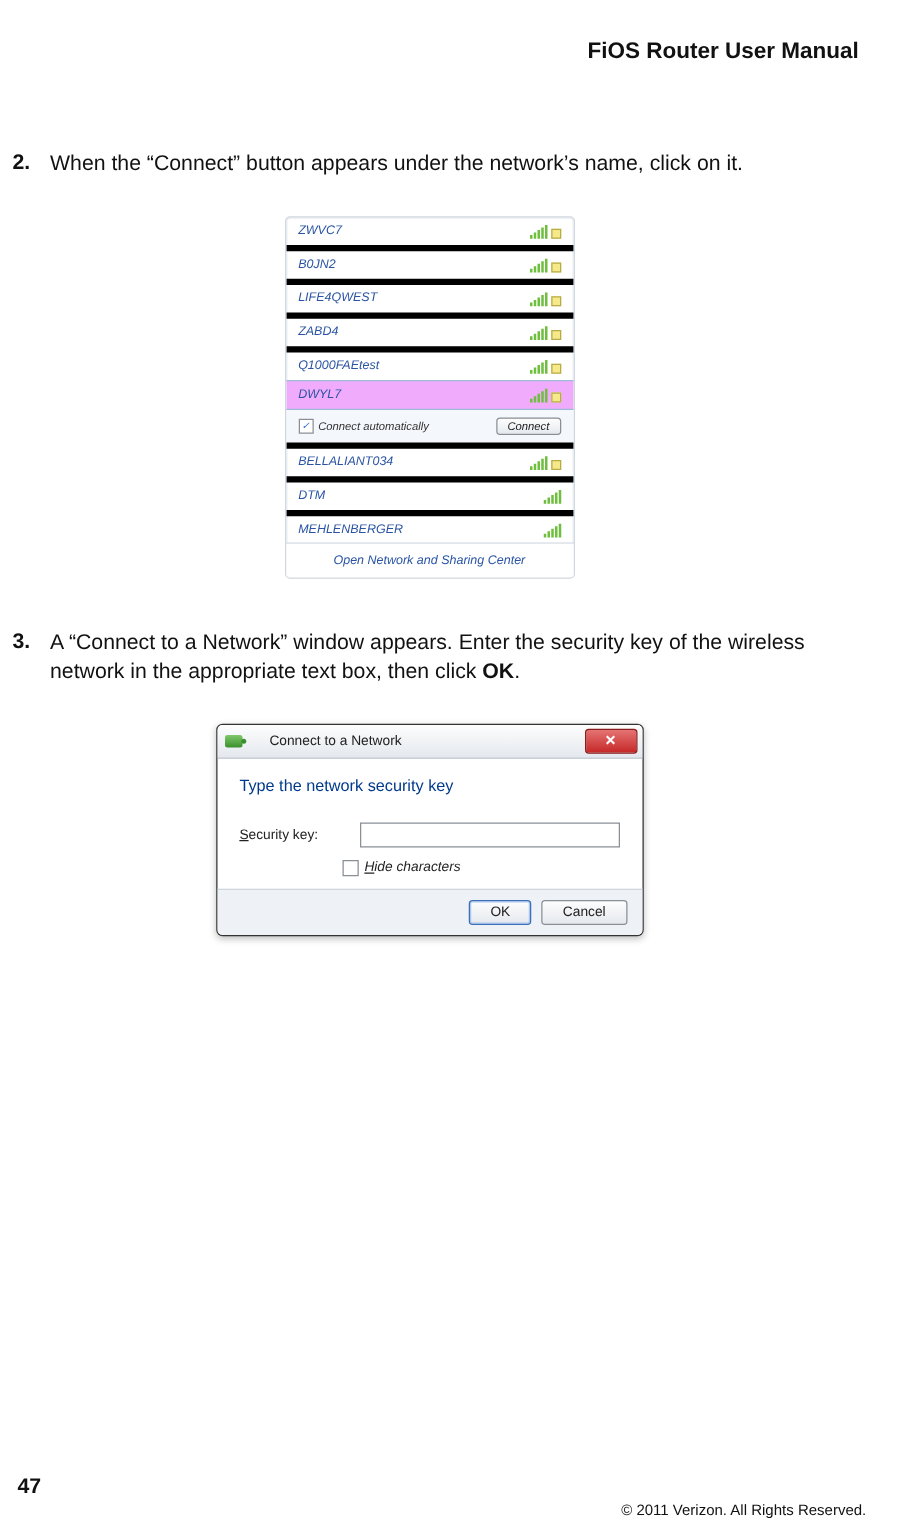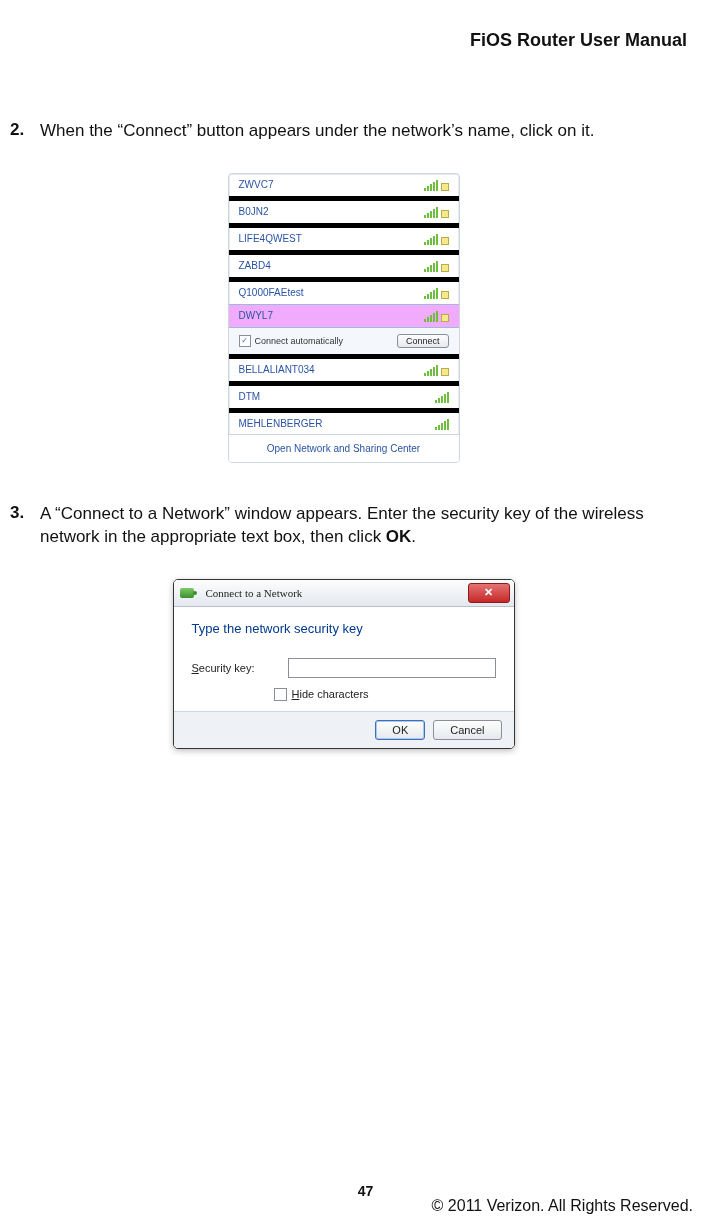--- a/index.html
+++ b/index.html
@@ -6,57 +6,57 @@
   .page{width:717px;height:1227px;position:relative;box-sizing:border-box;padding:30px 30px 0 0;}
   .header-title{position:absolute;top:30px;right:30px;font-weight:900;font-size:18px;}
   .content{margin-top:90px;padding-left:10px;padding-right:10px;}
   .step{margin-bottom:40px;}
   .step-row{display:flex;align-items:flex-start;}
   .step-num{font-weight:700;font-size:17px;min-width:24px;margin-right:6px;}
   .step-text{font-size:17px;line-height:1.35;}
   .step-text b{font-weight:700;}
   .figure-wrap{display:flex;justify-content:center;margin-top:30px;}
   
-  .net-flyout{width:230px;border:1px solid #cfd6de;border-radius:4px;background:#fff;font-size:10px;overflow:hidden;box-shadow:0 0 0 1px #e6ebf1 inset;}
+  .net-flyout{width:230px;border:1px solid #cfd6de;border-radius:4px;background:#fff;font-size:10px;overflow:hidden;box-shadow:0 0 0 1px #e6ebf1 inset;font-style:italic;}
   .net-list{max-height:260px;overflow:hidden;border-bottom:1px solid #cfd6de;}
   .net-item{display:flex;align-items:center;justify-content:space-between;padding:5px 10px;border-top:5px solid #000000;}
   .net-item:first-child{border-top:none;}
   .net-name{color:#2a54a3;font-size:10px;}
   .net-item.highlight{background:#f0abfc;border-top:1px solid #9fb9d8;border-bottom:1px solid #9fb9d8;}
   .signal{display:flex;align-items:flex-end;gap:1px;height:12px;}
   .bar{width:2px;background:#6fbf3f;}
   .b1{height:3px;}.b2{height:5px;}.b3{height:7px;}.b4{height:9px;}.b5{height:11px;}
   .signal.locked .bar{background:#6fbf3f;}
   .lock{width:6px;height:6px;border:1px solid #b7ac4a;background:#f6e98a;margin-left:2px;align-self:flex-end;}
   .connect-row{display:flex;align-items:center;justify-content:space-between;padding:6px 10px;background:#f4f7fb;}
   .chk{display:flex;align-items:center;gap:4px;font-size:9px;color:#333;}
   .chkbox{width:10px;height:10px;border:1px solid #8a8f96;background:#fff;display:flex;align-items:center;justify-content:center;font-size:8px;color:#2a6fd6;}
   .btn{border:1px solid #8a8f96;background:linear-gradient(#fdfdfd,#e5e9ee);border-radius:3px;padding:1px 8px;font-size:9px;color:#222;text-align:center;}
   .net-foot{padding:8px 6px;text-align:center;color:#2a54a3;font-size:10px;background:#fff;}
   
   .dlg{width:340px;border:1px solid #333;border-radius:5px;overflow:hidden;background:#fff;box-shadow:0 2px 6px rgba(0,0,0,.25);}
   .dlg-titlebar{display:flex;align-items:center;justify-content:space-between;background:linear-gradient(#fdfdfd,#e4e8ee);border-bottom:1px solid #b9c1cb;height:26px;padding:0 4px 0 6px;}
-  .dlg-left{display:flex;align-items:center;gap:12px;font-family:Liberation Serif, serif;}
+  .dlg-left{display:flex;align-items:center;gap:22px;}
   .dlg-ico{width:14px;height:10px;background:linear-gradient(#7fc96a,#3a8f2c);border-radius:2px;position:relative;}
   .dlg-ico::after{content:"";position:absolute;right:-3px;top:3px;width:4px;height:4px;background:#3a8f2c;border-radius:50%;}
   .dlg-title{font-size:11px;color:#222;}
   .dlg-close{width:40px;height:18px;border-radius:3px;background:linear-gradient(#e57373,#c62828);border:1px solid #8b1a1a;display:flex;align-items:center;justify-content:center;color:#fff;font-size:11px;font-weight:700;}
   .dlg-body{padding:14px 18px 10px 18px;}
   .dlg-h{color:#003a8c;font-size:13px;margin-bottom:22px;}
   .form-row{display:flex;align-items:center;gap:24px;margin-bottom:10px;}
   .form-lbl{font-size:11px;color:#222;min-width:72px;text-align:left;}
   .form-lbl u{text-decoration:underline;}
   .form-input{flex:1;height:18px;border:1px solid #8a8f96;background:#fff;}
-  .hide-row{margin-left:82px;display:flex;align-items:center;gap:5px;font-size:11px;color:#222;}
+  .hide-row{margin-left:82px;display:flex;align-items:center;gap:5px;font-size:11px;color:#222;font-style:italic;}
   .hide-row .chkbox{width:11px;height:11px;}
   .dlg-foot{background:#eef1f5;border-top:1px solid #cfd6de;padding:8px 12px;display:flex;justify-content:flex-end;gap:8px;}
   .dlg-foot .btn{padding:3px 16px;font-size:11px;}
   .dlg-foot .btn.primary{border:1px solid #3b6fb8;box-shadow:0 0 0 1px #a9c7ef inset;}
-  .page-num{position:absolute;bottom:28px;left:0;right:0;text-align:center;font-weight:700;font-size:14px;padding-left:14px;}
-  .copyright{position:absolute;bottom:12px;right:24px;font-size:16px;color:#111;margin-left:16px;}
+  .page-num{position:absolute;bottom:28px;left:0;right:0;font-weight:700;font-size:17px;padding-left:14px;}
+  .copyright{position:absolute;bottom:12px;right:24px;font-size:12px;color:#111;margin-left:16px;}
 </style>
 </head>
 <body>
 
 <div class="page">
   <div class="header-title">FiOS Router User Manual</div>
 
   <div class="content">
 
     <div class="step">

